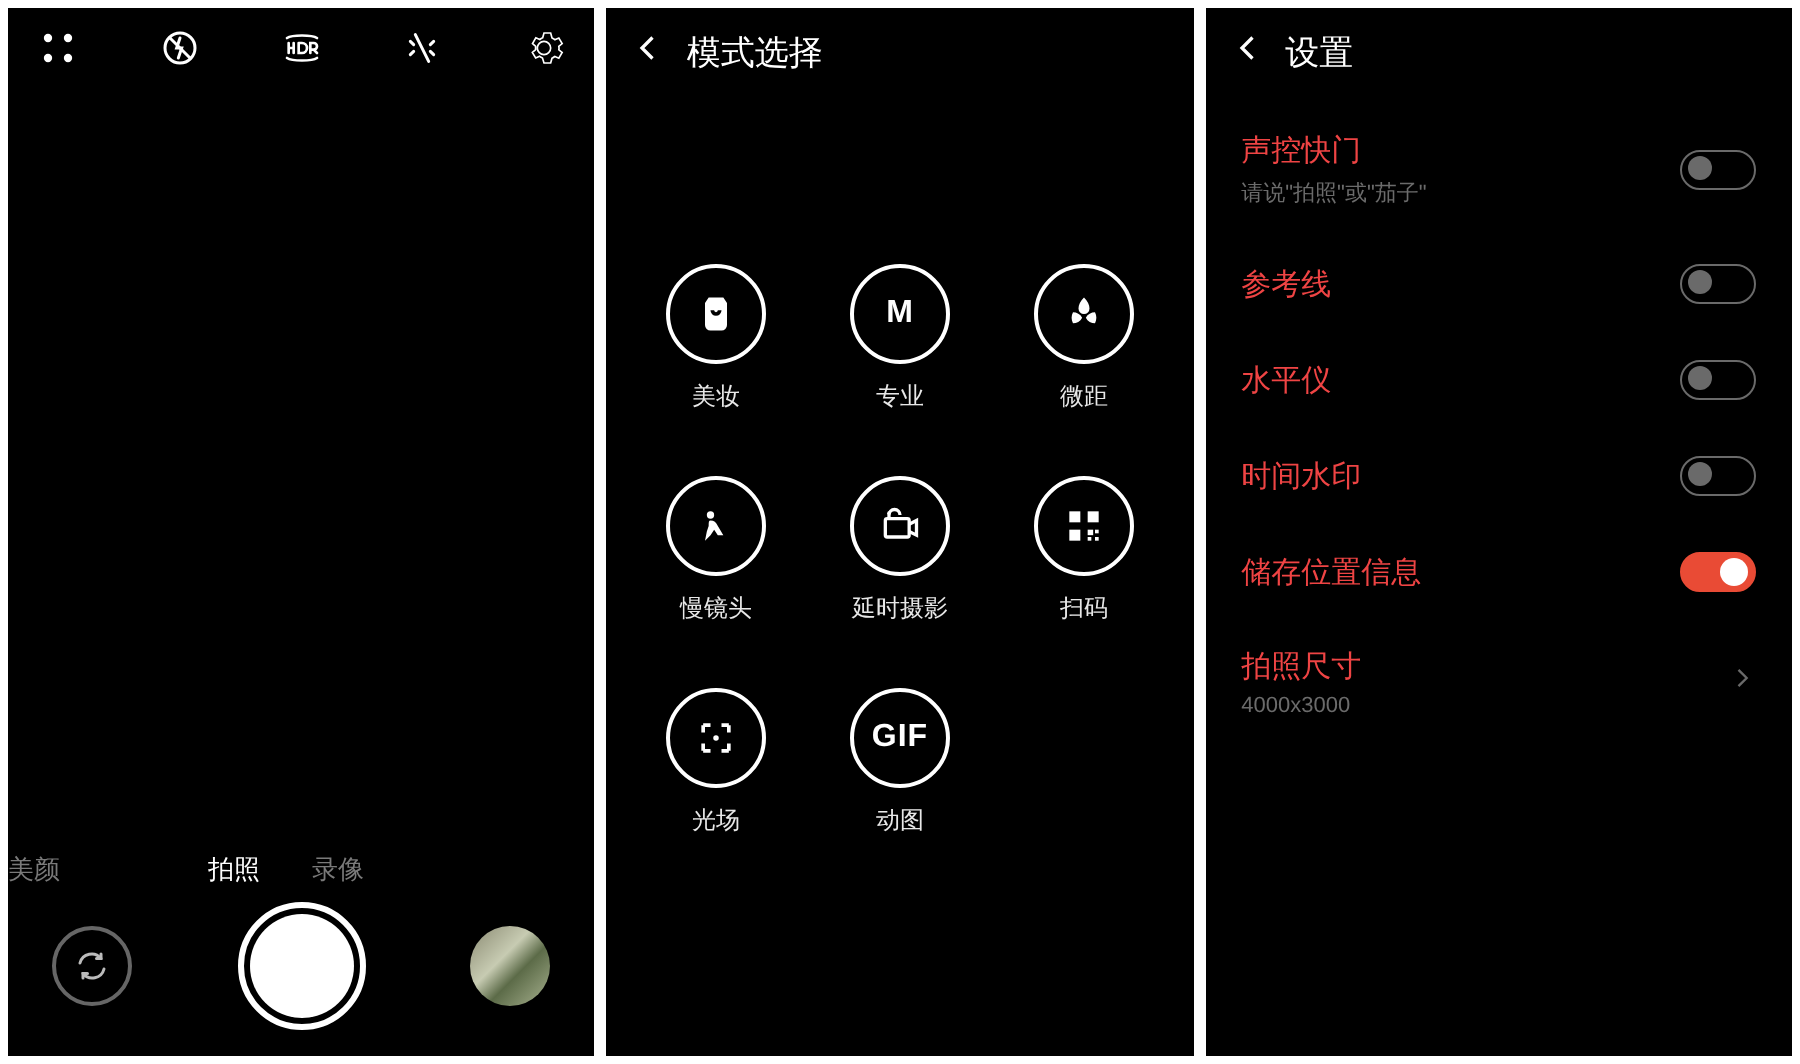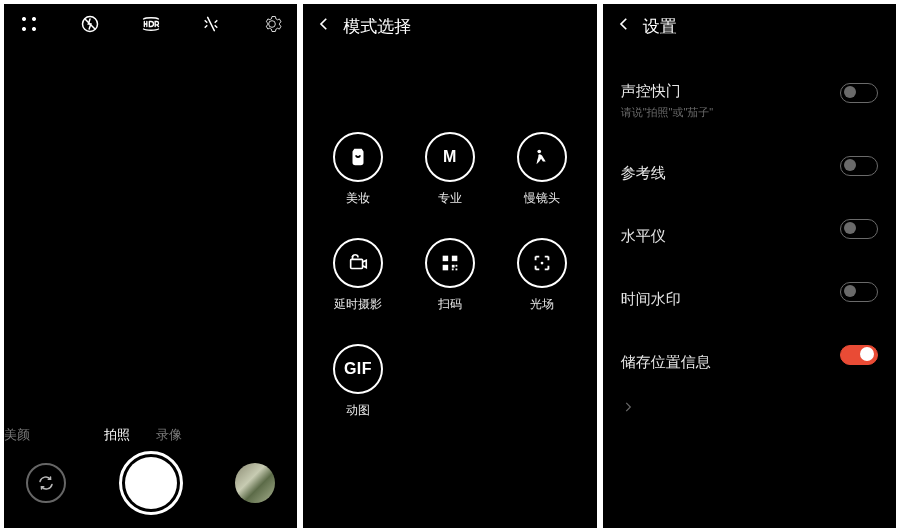--- a/index.html
+++ b/index.html
@@ -102,21 +102,21 @@
   .mode-circle .txt-icon { color:#fff; font-weight:700; font-size:16px; letter-spacing:0.5px; }
   .mode-label { font-size:12px; color:#e8e8e8; }
 
   
   .settings-list { flex:1; padding: 4px 0; }
   .srow {
     display:flex; align-items:center; justify-content:space-between;
     padding: 14px 18px;
   }
   .srow .left { display:flex; flex-direction:column; gap:4px; }
-  .srow .title { font-size:15px; color:#e5e5e5;margin-top:16px; }
+  .srow .title { font-size:15px; color:#ef4444; }
   .srow .sub { font-size:11px; color:#6b6b6b; }
   .toggle {
     width:38px; height:20px; border-radius:10px;
     border:1.5px solid #6a6a6a;
     position:relative;
   }
   .toggle .knob {
     position:absolute; top:2px; left:3px;
     width:12px; height:12px; border-radius:50%;
     background:#6a6a6a;
@@ -204,20 +204,28 @@
                 <path d="M8 3h8l2 3v12a3 3 0 0 1-3 3H9a3 3 0 0 1-3-3V6l2-3zm1 7a3 3 0 0 0 6 0h-2a1 1 0 0 1-2 0H9z"></path>
               </svg>
             </div>
             <div class="mode-label">美妆</div>
           </div>
           <div class="mode-item">
             <div class="mode-circle">
               <span class="txt-icon">M</span>
             </div>
             <div class="mode-label">专业</div>
+          </div>
+          <div class="mode-item">
+            <div class="mode-circle">
+              <svg viewBox="0 0 24 24" fill="#fff">
+                <path d="M12 3c2 2 3 4 3 6a3 3 0 1 1-6 0c0-2 1-4 3-6zm-6 8c2 0 4 1 5 3-1 2-3 3-5 3-1-2-1-4 0-6zm12 0c1 2 1 4 0 6-2 0-4-1-5-3 1-2 3-3 5-3zM12 14v7"></path>
+              </svg>
+            </div>
+            <div class="mode-label">微距</div>
           </div>
           <div class="mode-item">
             <div class="mode-circle">
               <svg viewBox="0 0 24 24" fill="#fff">
                 <circle cx="9" cy="6" r="2"></circle>
                 <path d="M9 9c2 0 3 1 4 3l3 5h-3l-2-3-2 3-3 3 1-5 1-3c0-2 0-3 1-3z"></path>
               </svg>
             </div>
             <div class="mode-label">慢镜头</div>
           </div>
@@ -310,20 +318,24 @@
         </div>
         <div class="srow">
           <div class="left">
             <div class="title">储存位置信息</div>
           </div>
           <div class="toggle on">
             <div class="knob"></div>
           </div>
         </div>
         <div class="srow">
+          <div class="left">
+            <div class="title">拍照尺寸</div>
+            <div class="sub">4000x3000</div>
+          </div>
           <div class="chev-r"><svg viewBox="0 0 24 24" stroke-width="2">
               <polyline points="9 5 16 12 9 19"></polyline>
             </svg></div>
         </div>
       </div>
   </div>
 
 </div>
 
 </body></html>

